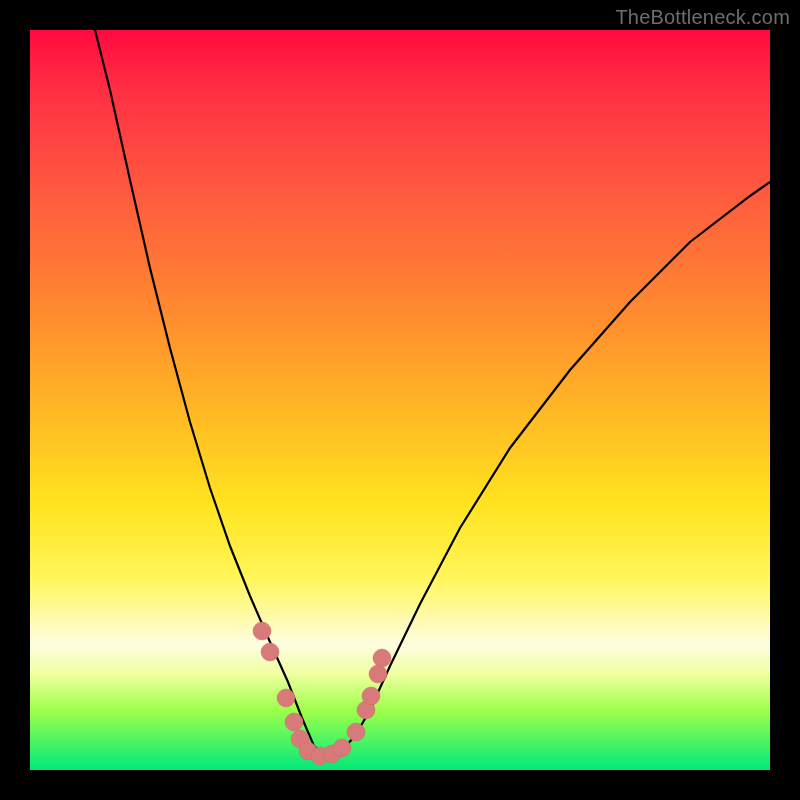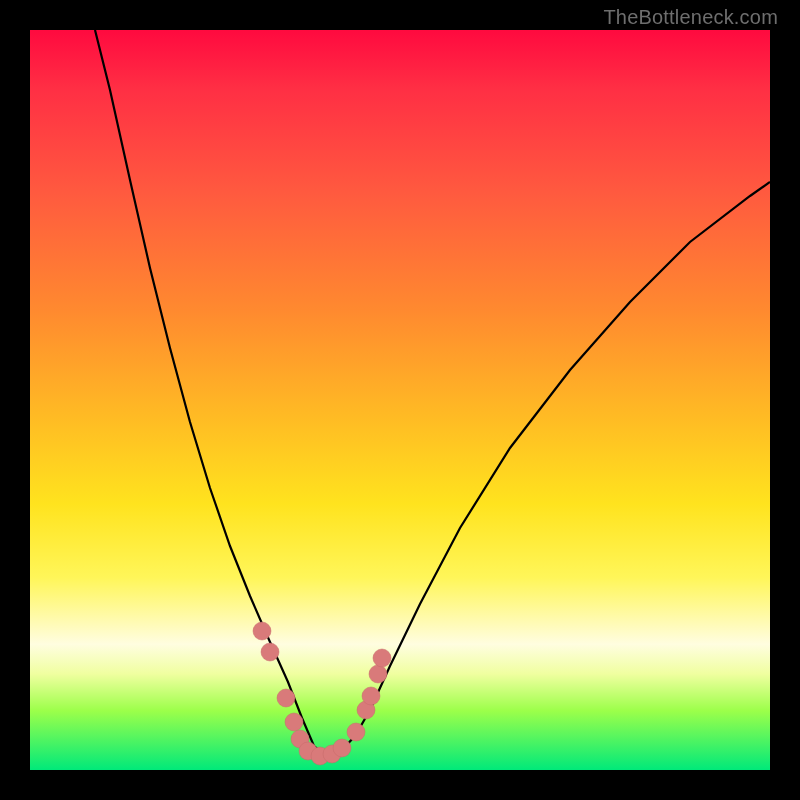--- a/index.html
+++ b/index.html
@@ -54,21 +54,21 @@
     stroke-width: 2.2;
   }
   .marker {
     fill: #d97a7a;
     stroke: #c76a6a;
     stroke-width: 0.5;
   }
   .watermark {
     position: absolute;
     top: 6px;
-    right: 22px;
+    right: 10px;
     color: #6e6e6e;
     font-size: 20px;
     font-weight: 500;
     letter-spacing: 0.2px;
   }
 </style>
 </head>
 <body>
 
 <div class="frame">

